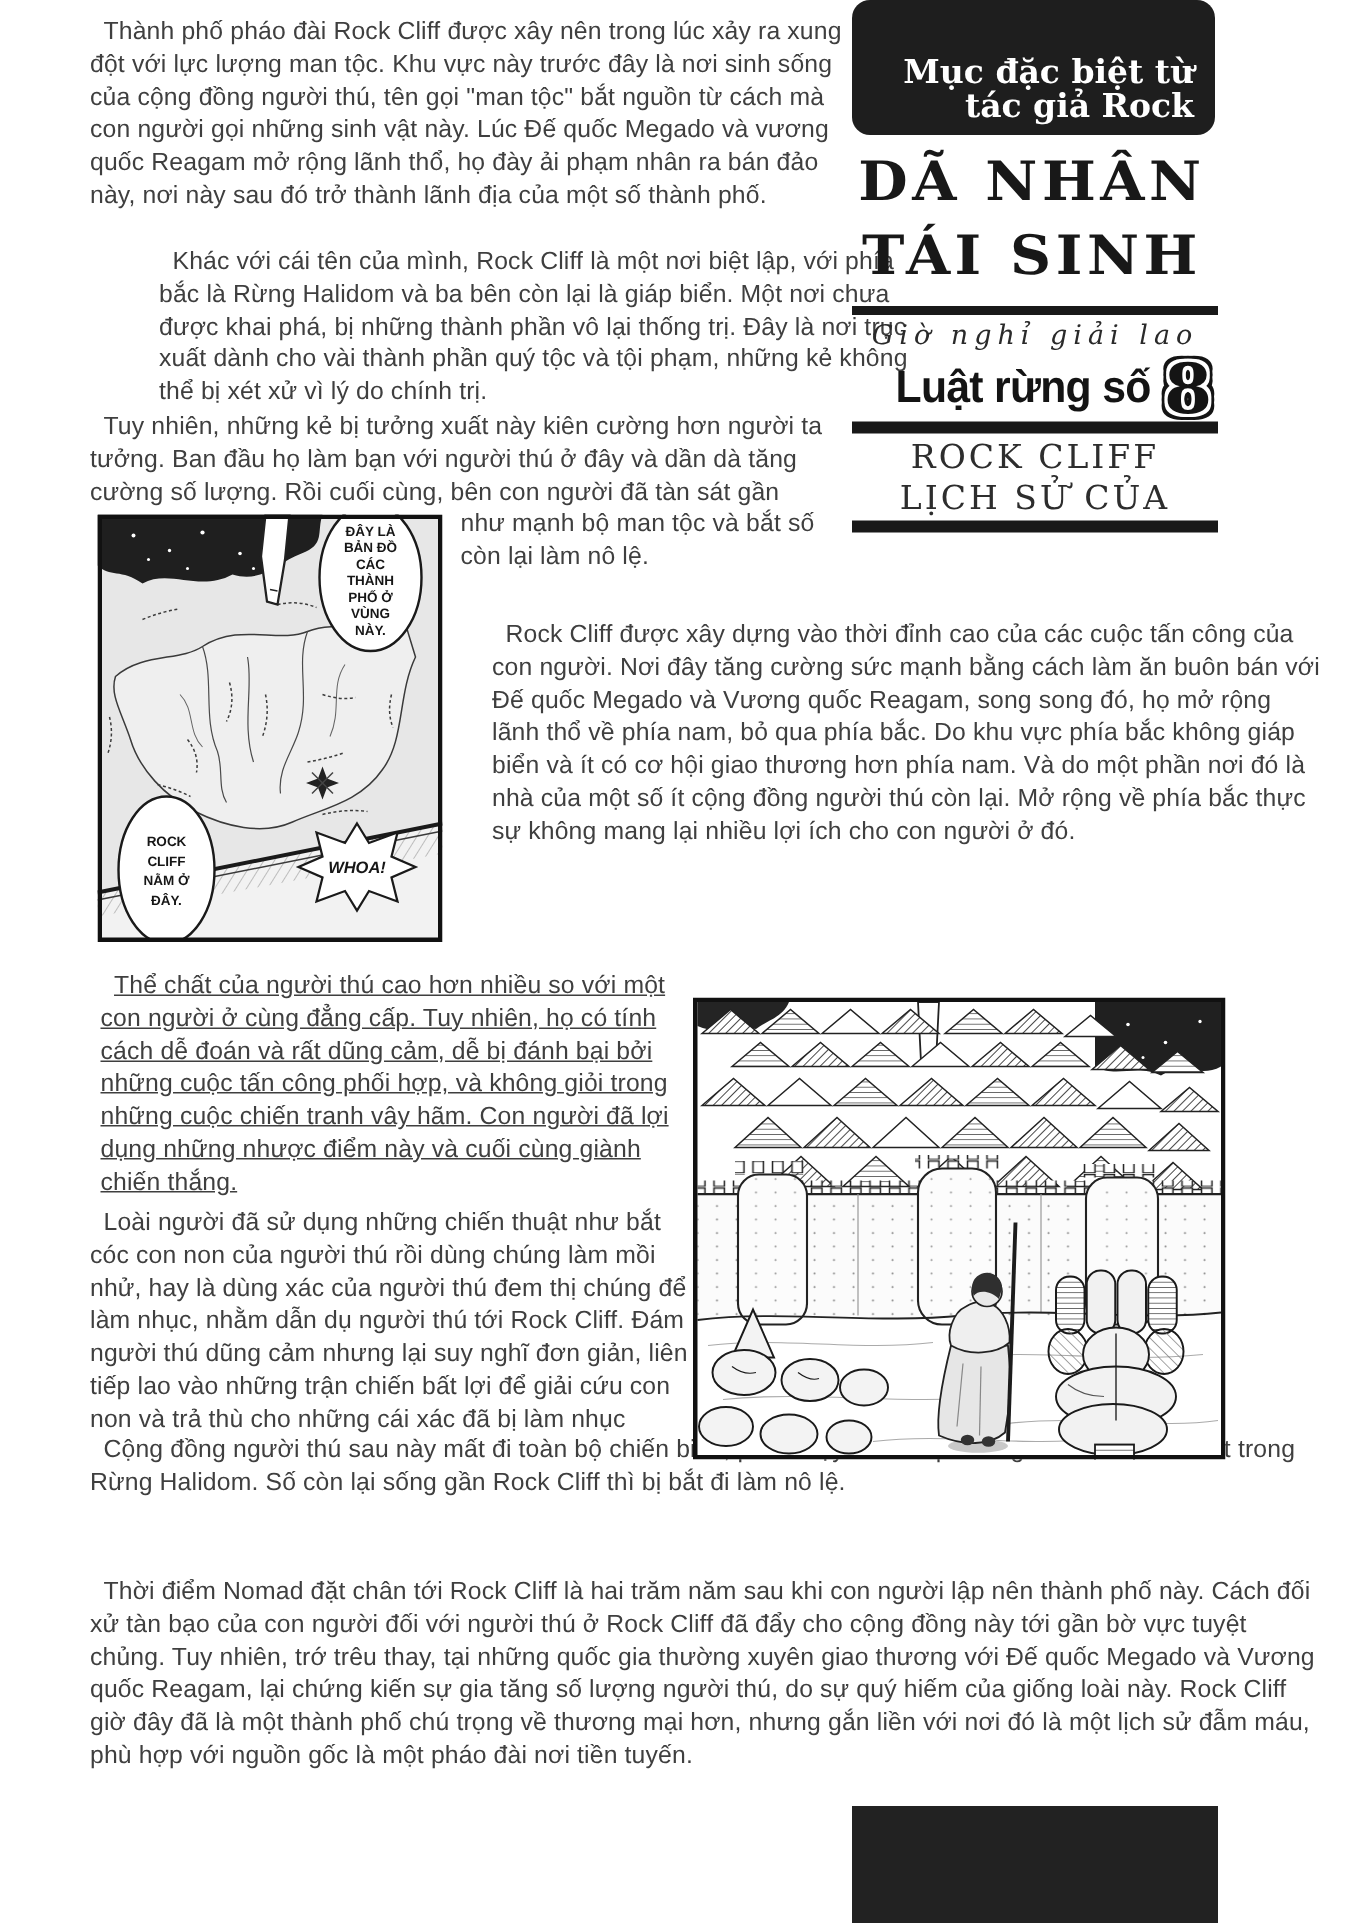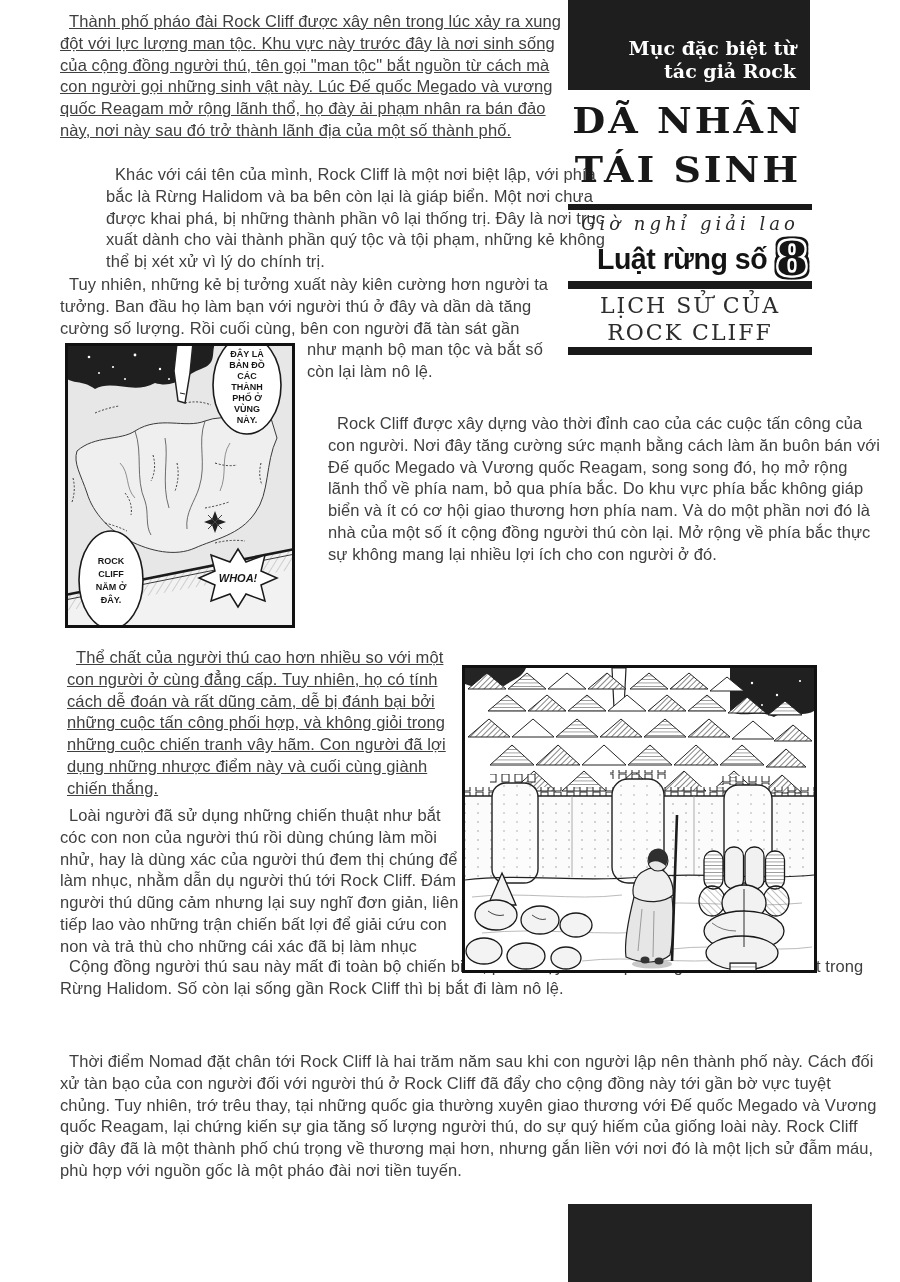--- a/index.html
+++ b/index.html
@@ -2,35 +2,35 @@
 <html><head>
 <meta charset="utf-8">
 <style>
   html,body { margin:0; padding:0; background:#fff; }
   .page { position:relative; width:900px; height:1282px; background:#ffffff;
           font-family:"Liberation Sans",sans-serif; color:#3f3f3f; overflow:hidden; }
 
   
   .body-text { position:absolute; margin:0; font-size:16.5px; line-height:21.8px;
                text-indent:9px; letter-spacing:0.1px; text-align:left; }
-  #p1 {left:60px; top:11px;  width:507px;text-decoration:underline;}
+  #p1 {left:60px; top:11px;  width:507px;}
   #p2 {left:60px; top:164px; width:510px;margin-left:46px;}
   #p3a{left:60px; top:274px; width:510px;}
   #p3b{left:307px;top:339px; width:258px; text-indent:0;}
   #p4 {left:328px;top:413px; width:552px;}
   #p5 {left:67px; top:647px; width:396px;text-decoration:underline;}
   #p6 {left:60px; top:805px; width:402px;}
   #p7 {left:60px; top:956px; width:816px;}
   #p8 {left:60px; top:1051px;width:820px;}
 
   
   .kicker { position:absolute; left:568px; top:0; width:242px; height:90px;
             background:#1e1e1e; color:#ffffff; font-family:"DejaVu Serif",serif;
-            font-weight:bold; font-size:19px; line-height:23px; text-align:right;
-            box-sizing:border-box; padding:37px 14px 0 0; }
+            font-weight:bold; font-size:22px; line-height:23px; text-align:right;
+            box-sizing:border-box; padding:37px 14px 0 0;border-radius:12px; }
   .series-title { position:absolute; left:558px; top:96px; width:260px; text-align:center;
             font-family:"DejaVu Serif",serif; font-weight:bold; font-size:38px;
             line-height:52px; letter-spacing:3px; color:#181818;
             transform:scaleY(0.95); transform-origin:top; white-space:nowrap; }
   .bar { position:absolute; left:568px; width:244px; background:#191919; }
   #bar1{ top:204px; height:6px; }
   #bar2{ top:281px; height:8px; }
   #bar3{ top:347px; height:8px; }
   .subtitle { position:absolute; left:566px; top:213px; width:248px; text-align:center;
             font-family:"DejaVu Serif",serif; font-style:italic; font-size:18px;
@@ -84,22 +84,22 @@
     <div>TÁI SINH</div>
   </div>
   <div class="bar" id="bar1"></div>
   <div class="subtitle">Giờ nghỉ giải lao</div>
   <div class="feature">
     <span class="feature-label">Luật rừng số</span>
     <span class="feature-number">8</span>
   </div>
   <div class="bar" id="bar2"></div>
   <div class="section-title">
+    <div>ROCK CLIFF</div>
     <div>LỊCH SỬ CỦA</div>
-    <div>ROCK CLIFF</div>
   </div>
   <div class="bar" id="bar3"></div>
 
   <svg id="map-panel" class="panel" width="230" height="285" viewBox="0 0 230 285">
     <defs>
       <pattern id="tblhatch" width="6" height="6" patternUnits="userSpaceOnUse" patternTransform="rotate(32)">
         <line x1="0" y1="0" x2="0" y2="6" stroke="#9a9a9a" stroke-width="1"></line>
       </pattern>
     </defs>
     <rect x="0" y="0" width="230" height="285" fill="#e7e7e7"></rect>

